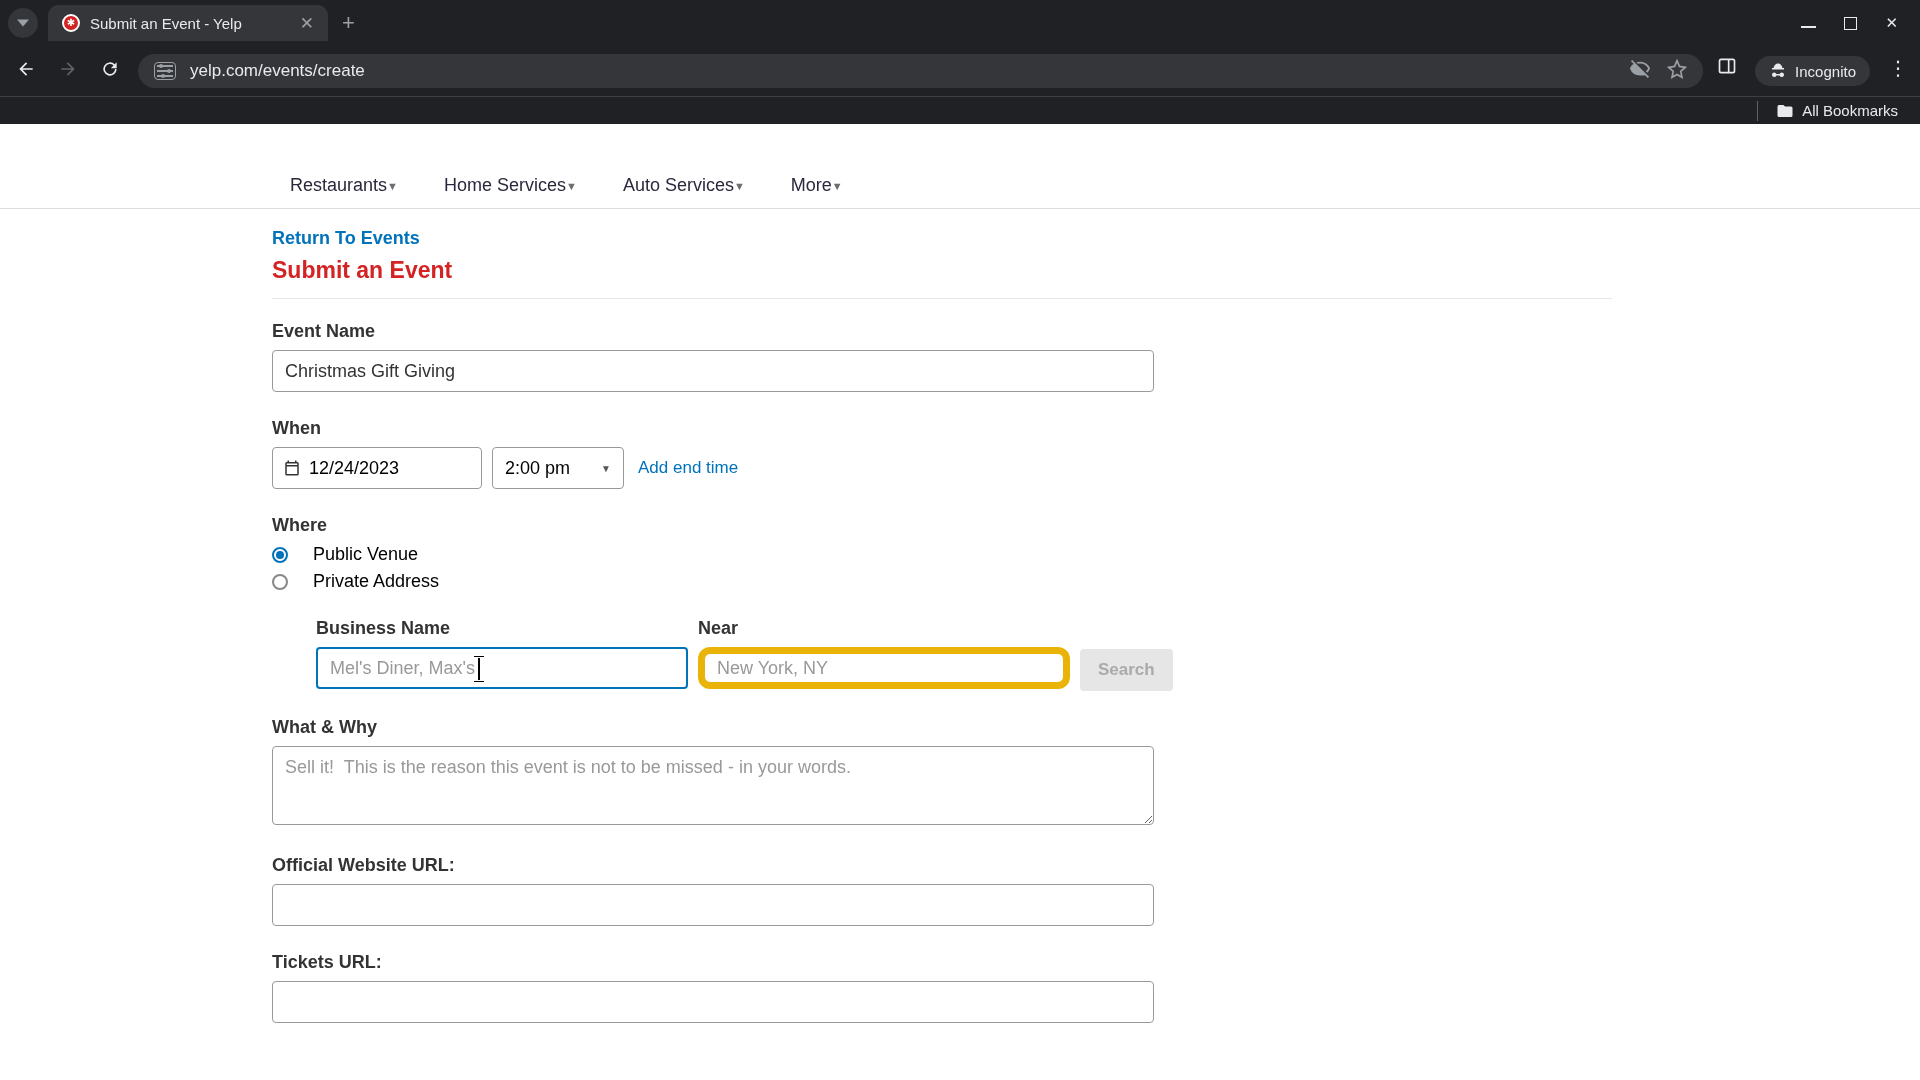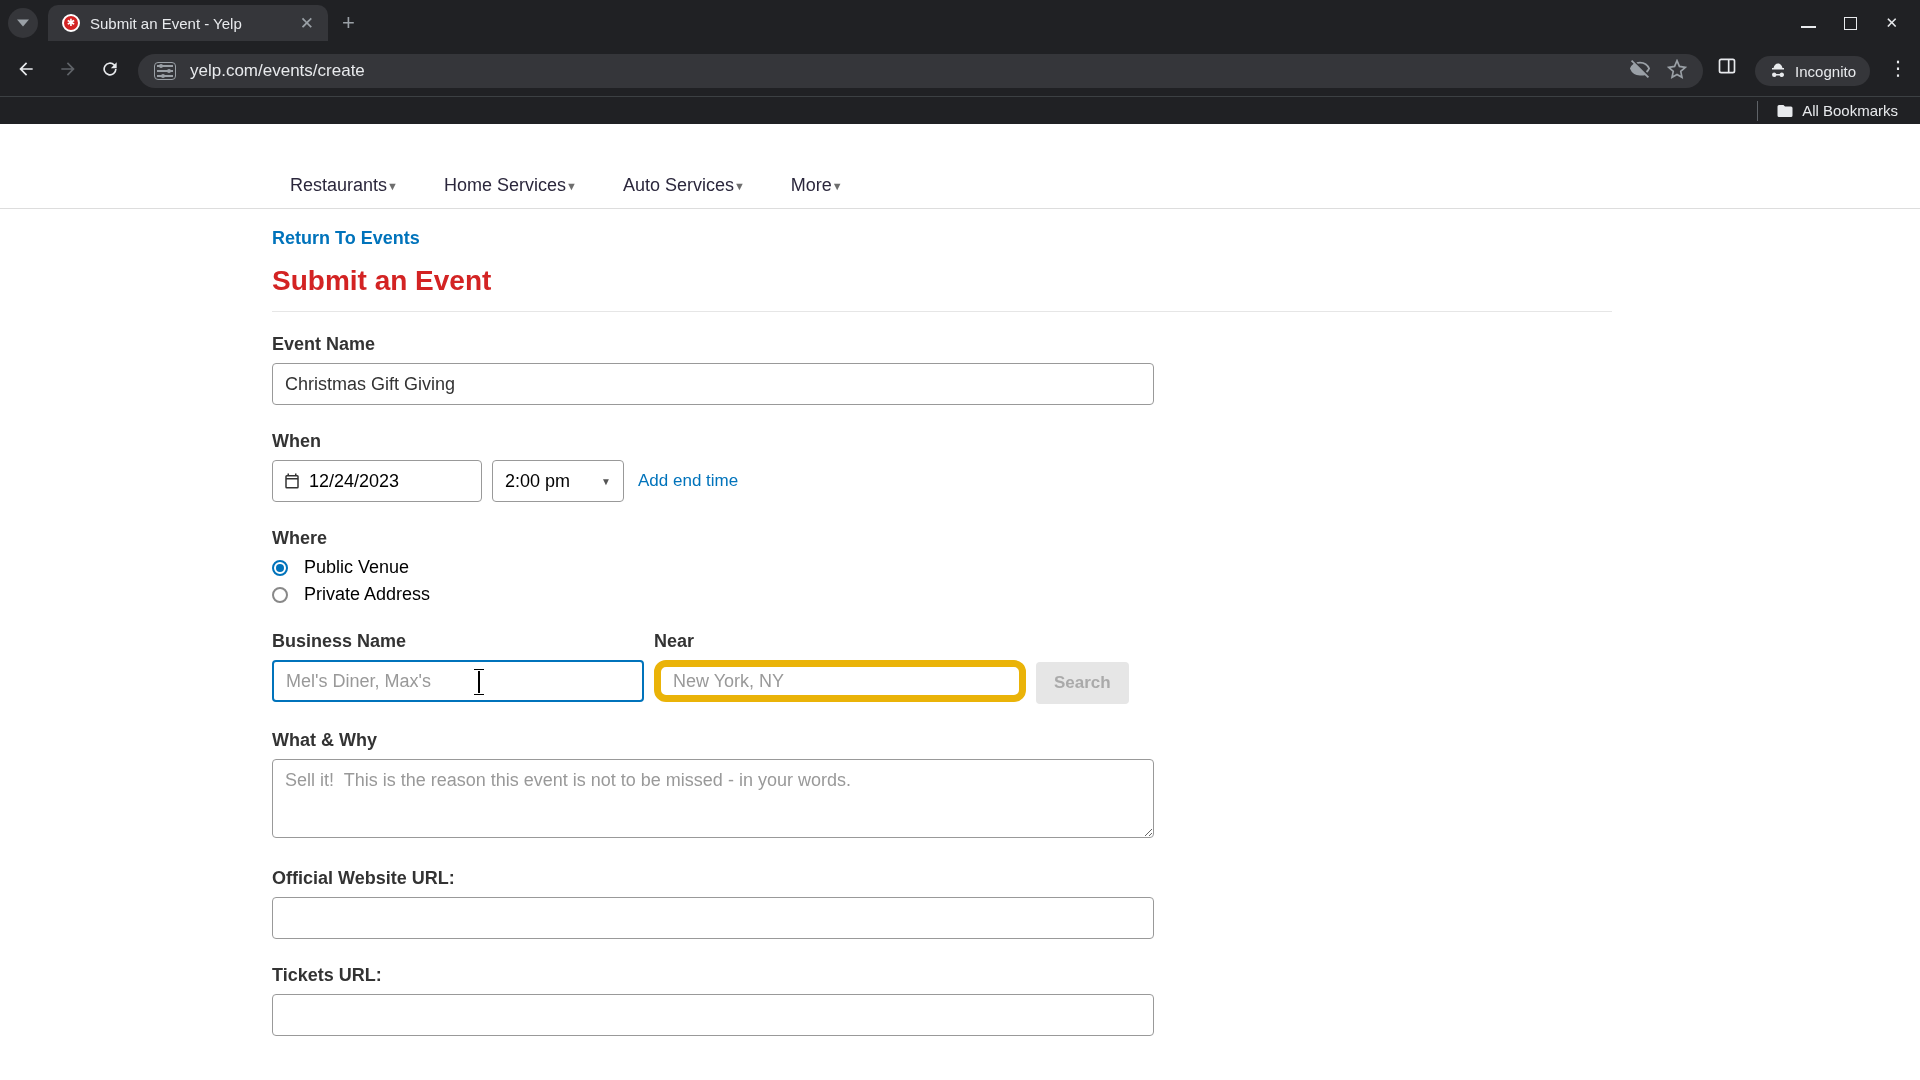--- a/index.html
+++ b/index.html
@@ -43,43 +43,43 @@
 .page-canvas { position: relative; width: 100%; }
 
 
 .topnav { position:absolute; top:-5px; left:0; right:0; height: 46px; border-bottom: 1px solid #ddd; display:flex; gap: 46px; padding-left: 290px; align-items:center; color:#2b273c; font-size:18px; }
 .topnav .item { display:flex; align-items:center; cursor:pointer; }
 .topnav .chev { font-size:11px; color:#6e6e6e;}
 
 .content { position:absolute; top: 60px; left: 272px; width: 1340px; }
 
 .return-link { color:#0073bb; font-weight:700; font-size:18px; cursor:pointer; }
-.page-title { color:#d32323; font-weight:800; font-size:28px; margin-top: 16px; }
+.page-title { color:#d32323; font-weight:800; font-size:23px; margin-top: 8px; }
 
 .divider { border-top:1px solid #e6e6e6; margin: 14px 0 22px 0; width: 1340px;}
 
 .field-label { font-weight:700; font-size:18px; color:#333; margin-bottom: 8px; }
 .text-input { width: 882px; height: 42px; border:1px solid #999; border-radius:4px; padding: 0 12px; font-size:18px; color:#333; }
 .text-input::placeholder { color:#999; }
 
 .section { margin-bottom: 26px; }
 
 .when-row { display:flex; align-items:center; gap: 10px;}
 .date-input { width:210px; height:42px; border:1px solid #999; border-radius:4px; display:flex; align-items:center; padding:0 10px; gap:8px; font-size:18px; }
 .date-input svg { fill:#333; flex-shrink:0;}
 .time-select { width:132px; height:42px; border:1px solid #999; border-radius:4px; display:flex; align-items:center; justify-content:space-between; padding:0 12px; font-size:18px; cursor:pointer;}
 .time-select .chev { font-size:10px; color:#555;}
 .add-end-time { color:#0073bb; font-size:17px; cursor:pointer; margin-left:4px;}
 
-.radio-row { display:flex; align-items:center; gap:16px; font-size:18px; margin-bottom:6px; cursor:pointer;}
+.radio-row { display:flex; align-items:center; gap:25px; font-size:18px; margin-bottom:6px; cursor:pointer;}
 .radio { width:16px; height:16px; border-radius:50%; border:2px solid #0073bb; display:flex; align-items:center; justify-content:center;}
 .radio.unchecked { border-color:#888;}
 .radio .dot { width:8px; height:8px; border-radius:50%; background:#0073bb;}
 
-.biz-row { display:flex; gap:10px; align-items:flex-start;}
+.biz-row { display:flex; gap:10px; align-items:flex-start;margin-left:44px;}
 .biz-col { display:flex; flex-direction:column; }
 .biz-input { width:372px; height:42px; border:2px solid #0073bb; border-radius:4px; padding:16px 12px; font-size:18px; color:#333; outline:none;}
 .biz-input::placeholder { color:#999; }
 .near-input { width:372px; height:42px; border:7px solid #eab308; border-radius:12px; padding:0 12px; font-size:18px; color:#333;}
 .near-input::placeholder { color:#999; }
 .search-btn { height:42px; padding: 0 18px; border:none; border-radius:4px; background:#e6e6e6; color:#aaa; font-size:17px; font-weight:600; cursor: default; margin-top: 31px;}
 
 .textarea { width:882px; height:79px; border:1px solid #999; border-radius:4px; padding:10px 12px; font-size:18px; color:#333; resize: both;}
 .textarea::placeholder { color:#999;}
 

